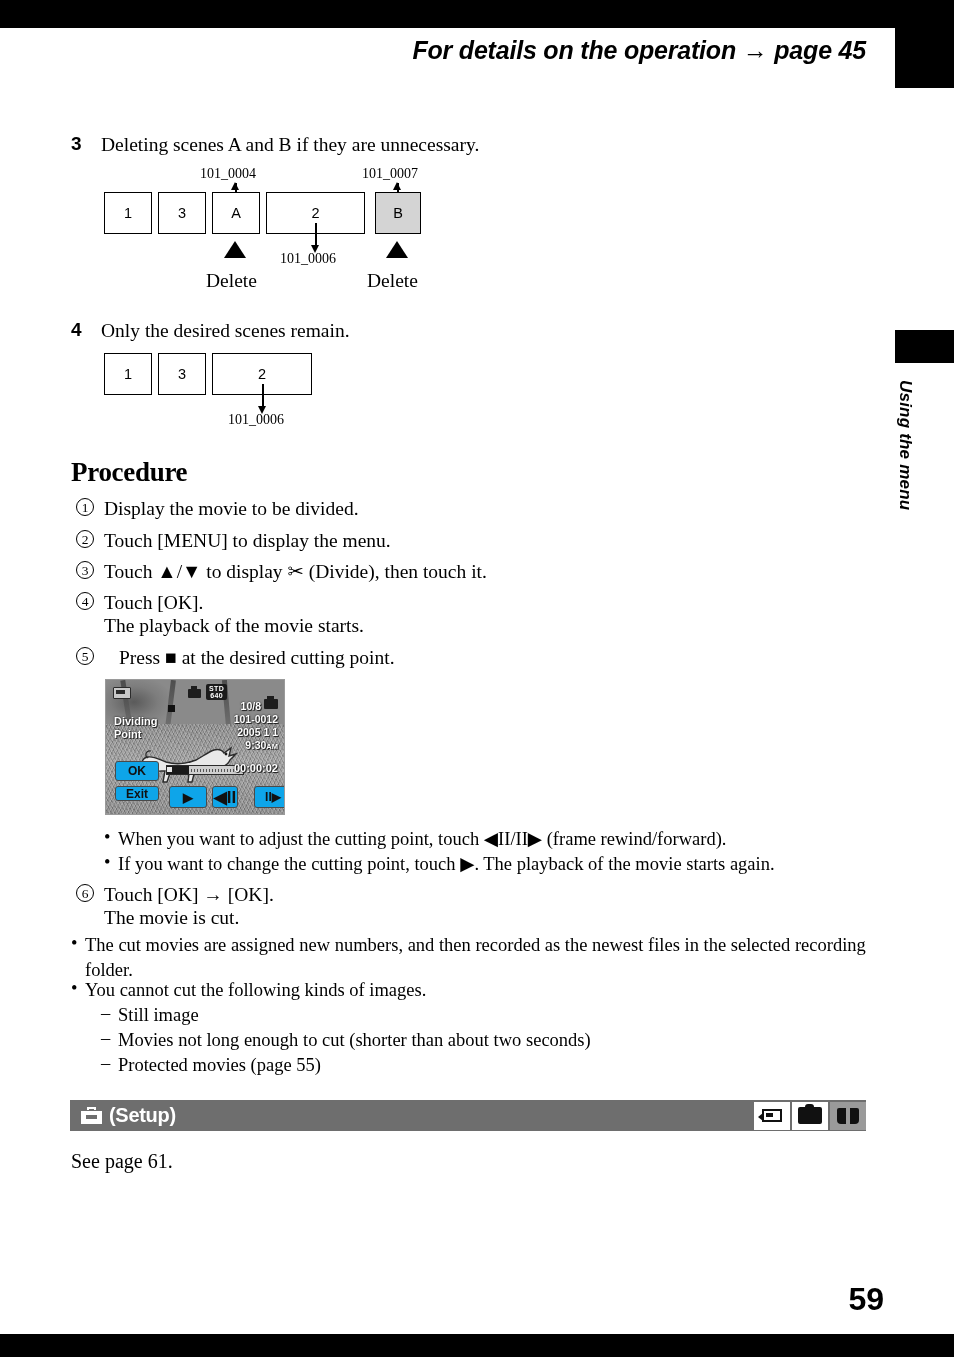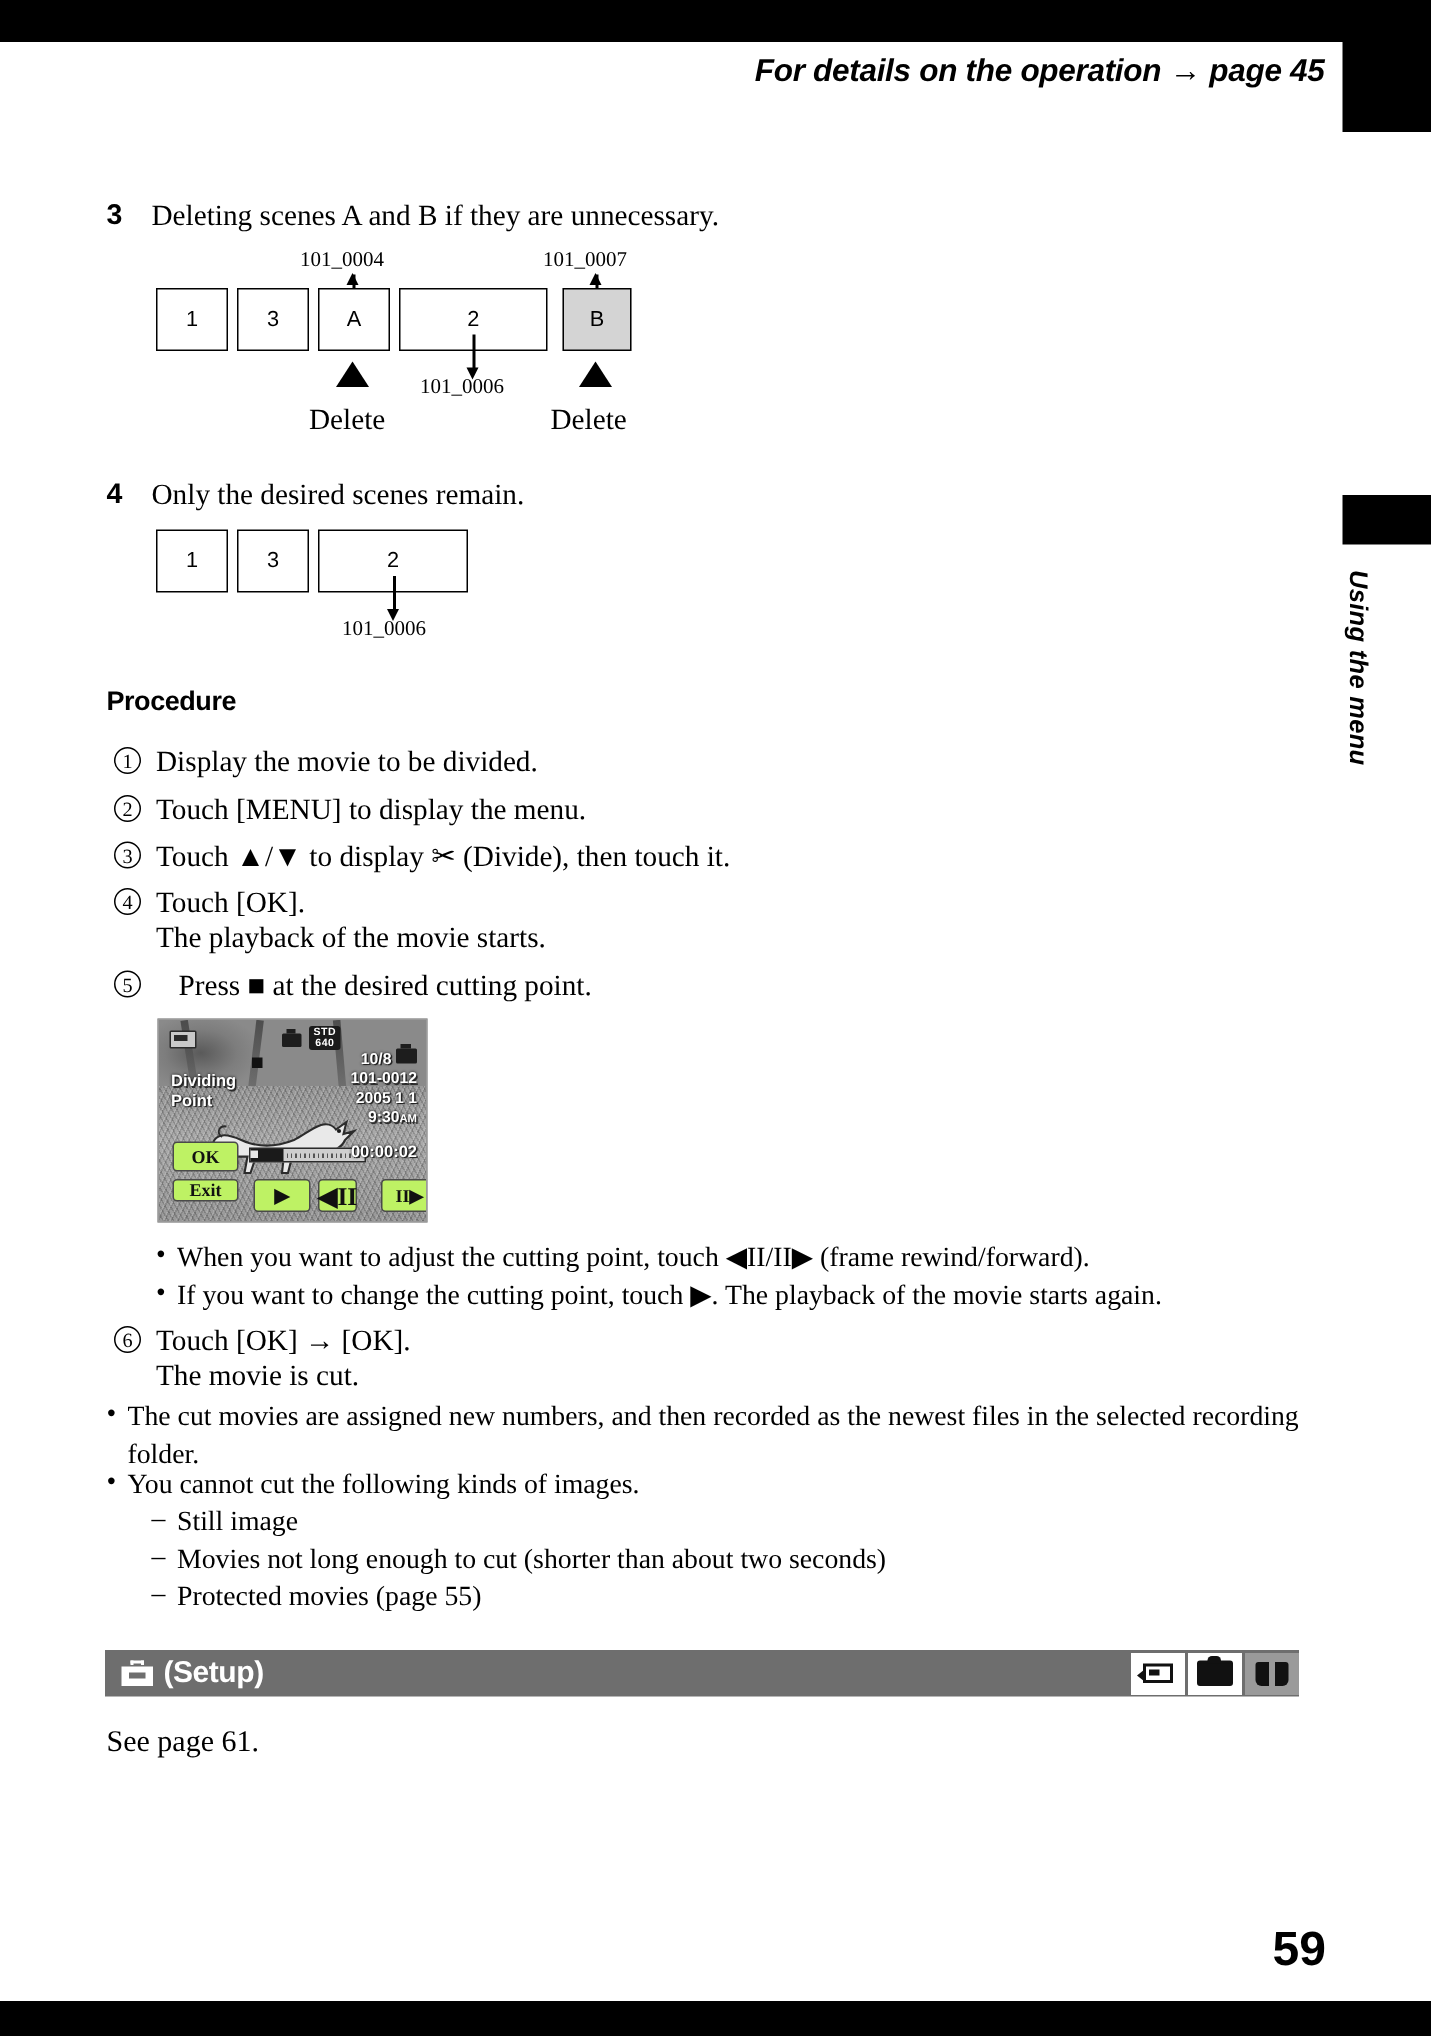--- a/index.html
+++ b/index.html
@@ -48,25 +48,25 @@
     letter-spacing: 0.2px;
     color: #000;
     writing-mode: vertical-rl;
     text-orientation: mixed;
     white-space: nowrap;
     line-height: 34px;
   }
 
   .running-head {
     position: absolute;
-    right: 71px; top: 36px;
+    right: 88px; top: 36px;
     font-family: "Liberation Sans", sans-serif;
     font-weight: bold;
     font-style: italic;
-    font-size: 21px;
+    font-size: 25px;
     letter-spacing: -0.2px;
     white-space: nowrap;
   }
   .step-num {
     position: absolute;
     font-family: "Liberation Sans", sans-serif;
     font-weight: bold;
     font-size: 19px;
   }
   .step-text {
@@ -123,23 +123,23 @@
     position: absolute;
     width: 0; height: 0;
     border-left: 4.5px solid transparent;
     border-right: 4.5px solid transparent;
     border-top: 8px solid #000;
   }
 
   
   .section-head {
     position: absolute;
-    font-family: Liberation Sans, sans-serif;
-    font-weight: bold;
-    font-size: 18px;
+    font-family: Liberation Serif, serif;
+    font-weight: bold;
+    font-size: 27px;
     letter-spacing: -0.3px;
   }
 
   
   .circ {
     position: absolute;
     width: 18px; height: 18px;
     border: 1.4px solid #000;
     border-radius: 50%;
     font-family: "Liberation Serif", serif;
@@ -235,28 +235,27 @@
     position: absolute; right: 6px; top: 19px;
     width: 14px; height: 10px; background: #1d1d1d;
     border-radius: 1px;
   }
   .lcd-folder-icon::before {
     content: ""; position: absolute; left: 3px; top: -3px;
     width: 7px; height: 3px; background: #1d1d1d;
   }
   .lcd-btn {
     position: absolute;
-    background: #bef264;
+    background: #0ea5e9;
     border: 1.4px solid #4a4a4a;
     border-radius: 3px;
     color: #111;
     font-weight: bold;
     display: flex; align-items: center; justify-content: center;
     box-sizing: border-box;
-    font-family: Liberation Serif, serif;
   }
   .lcd-btn-ok   { left: 9px;  top: 81px;  width: 44px; height: 20px; font-size: 12px; }
   .lcd-btn-exit { left: 9px;  top: 106px; width: 44px; height: 15px; font-size: 12px; }
   .lcd-btn-play { left: 63px; top: 106px; width: 38px; height: 22px; font-size: 13px; }
   .lcd-btn-rew  { left: 106px;top: 106px; width: 26px; height: 22px; font-size: 17px; }
   .lcd-btn-fwd  { left: 148px;top: 106px; width: 38px; height: 22px; font-size: 12px; }
   .lcd-progress {
     position: absolute; left: 60px; top: 85px;
     width: 78px; height: 10px;
     border: 1.3px solid #2a2a2a;

